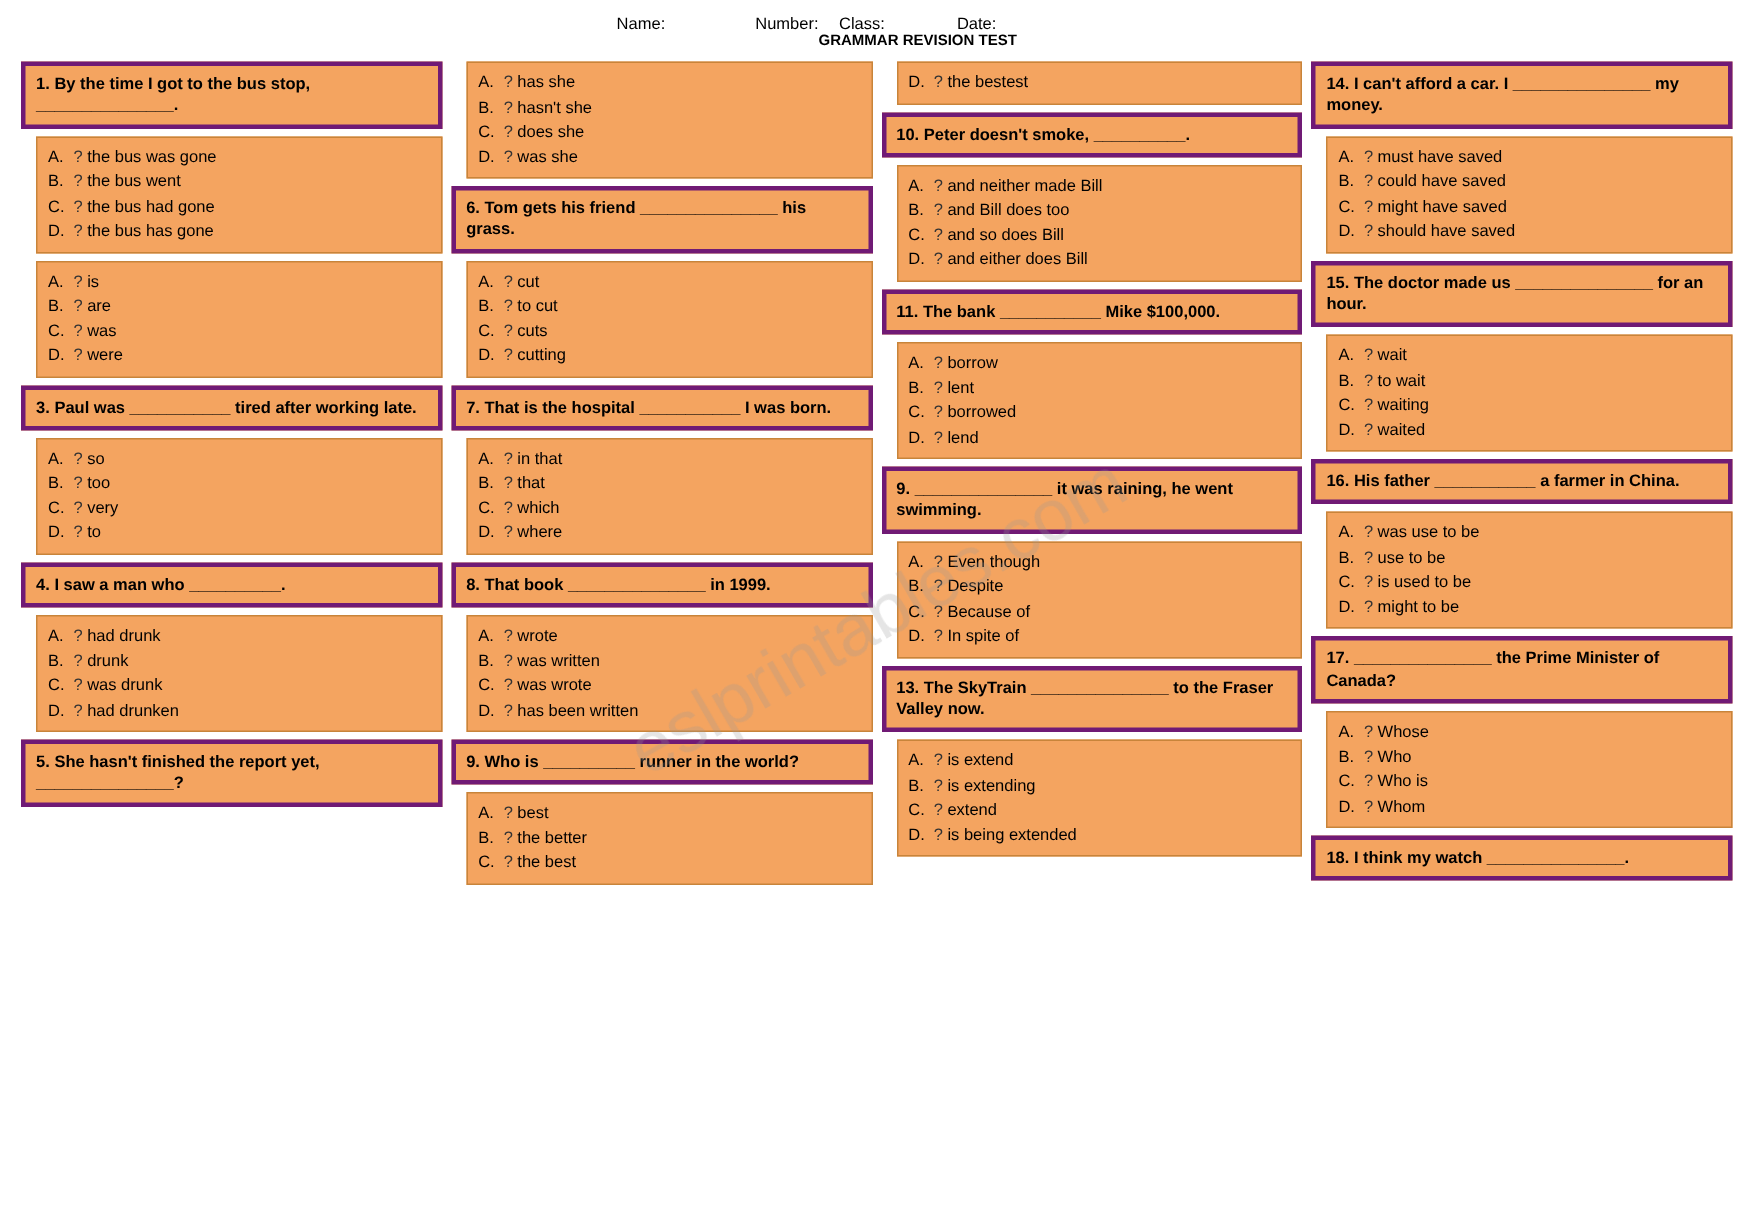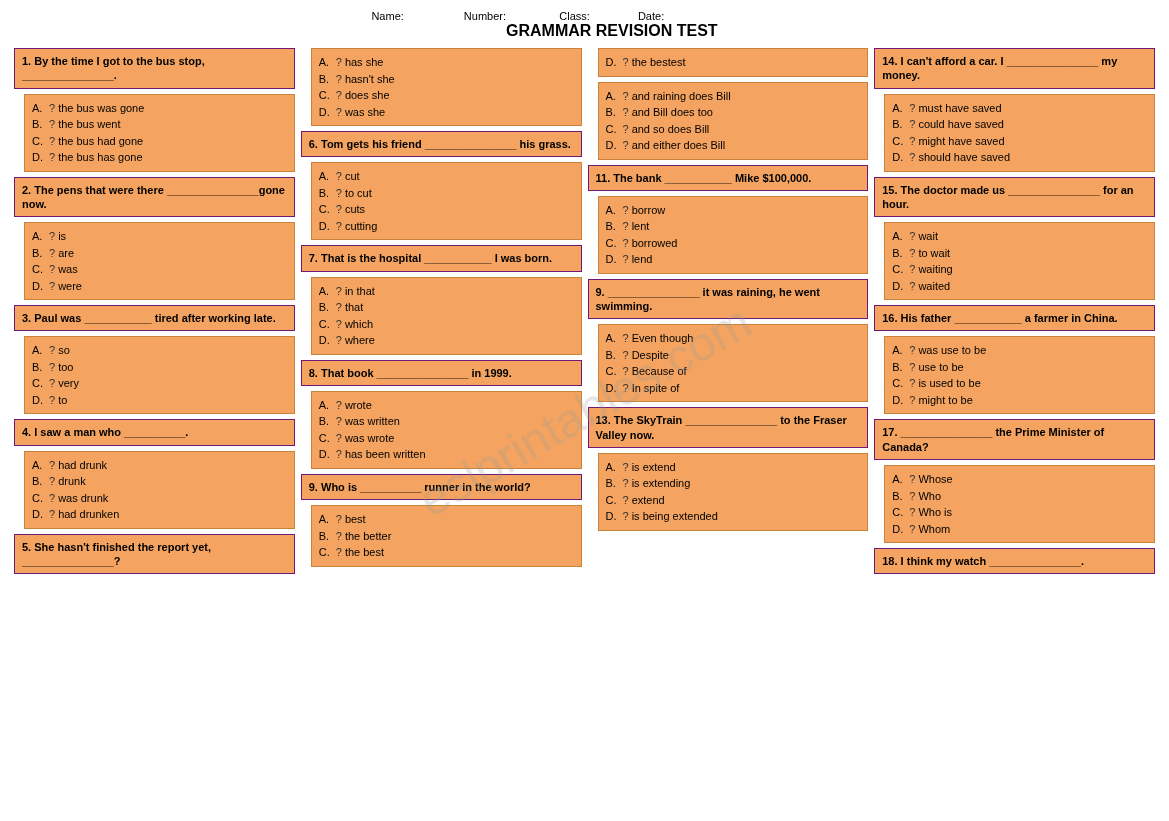--- a/index.html
+++ b/index.html
@@ -14,32 +14,32 @@
     .header {
       display: flex;
       justify-content: center;
       align-items: flex-start;
       margin-bottom: 8px;
       padding: 0 10px;
     }
     .header-left { display: flex; gap: 60px; }
     .header-center { text-align: center; }
     .header-right { text-align: right; }
-    .page-title { font-weight: bold; font-size: 16px; }
+    .page-title { font-weight: bold; font-size: 10px; }
     .header-field { font-size: 11px; }
     .columns {
       display: grid;
       grid-template-columns: repeat(4, 1fr);
       gap: 6px;
       padding: 0 4px;
     }
     .column { display: flex; flex-direction: column; gap: 5px; }
     .question-box {
       background: #f4a460;
-      border: 1px solid #701a75;
+      border: 3px solid #701a75;
       padding: 5px 7px;
       font-weight: bold;
       font-size: 11px;
       line-height: 1.3;
     }
     .answer-box {
       background: #f4a460;
       border: 1px solid #c8843a;
       padding: 5px 7px;
       margin-left: 10px;
@@ -102,21 +102,20 @@
           <span class="opt-letter">C.</span>
           <span class="opt-mark">?</span>
           <span class="opt-text">the bus had gone</span>
         </div>
         <div class="answer-option">
           <span class="opt-letter">D.</span>
           <span class="opt-mark">?</span>
           <span class="opt-text">the bus has gone</span>
         </div>
       </div>
-      <div class="question-box"><span><strong>2.</strong></span> <span>The pens that were there _______________gone now.</span></div>
       <div class="answer-box">
         <div class="answer-option">
           <span class="opt-letter">A.</span>
           <span class="opt-mark">?</span>
           <span class="opt-text">is</span>
         </div>
         <div class="answer-option">
           <span class="opt-letter">B.</span>
           <span class="opt-mark">?</span>
           <span class="opt-text">are</span>
@@ -292,25 +291,26 @@
       </div>
     </div>
     <div class="column">
       <div class="answer-box">
         <div class="answer-option">
           <span class="opt-letter">D.</span>
           <span class="opt-mark">?</span>
           <span class="opt-text">the bestest</span>
         </div>
       </div>
-      <div class="answer-box">
-        <div class="answer-option">
-          <span class="opt-letter">A.</span>
-          <span class="opt-mark">?</span>
-          <span class="opt-text">and raining does Bill</span>
+      <div class="question-box"><span><strong>10.</strong></span> <span>Peter doesn't smoke, __________.</span></div>
+      <div class="answer-box">
+        <div class="answer-option">
+          <span class="opt-letter">A.</span>
+          <span class="opt-mark">?</span>
+          <span class="opt-text">and neither made Bill</span>
         </div>
         <div class="answer-option">
           <span class="opt-letter">B.</span>
           <span class="opt-mark">?</span>
           <span class="opt-text">and Bill does too</span>
         </div>
         <div class="answer-option">
           <span class="opt-letter">C.</span>
           <span class="opt-mark">?</span>
           <span class="opt-text">and so does Bill</span>

